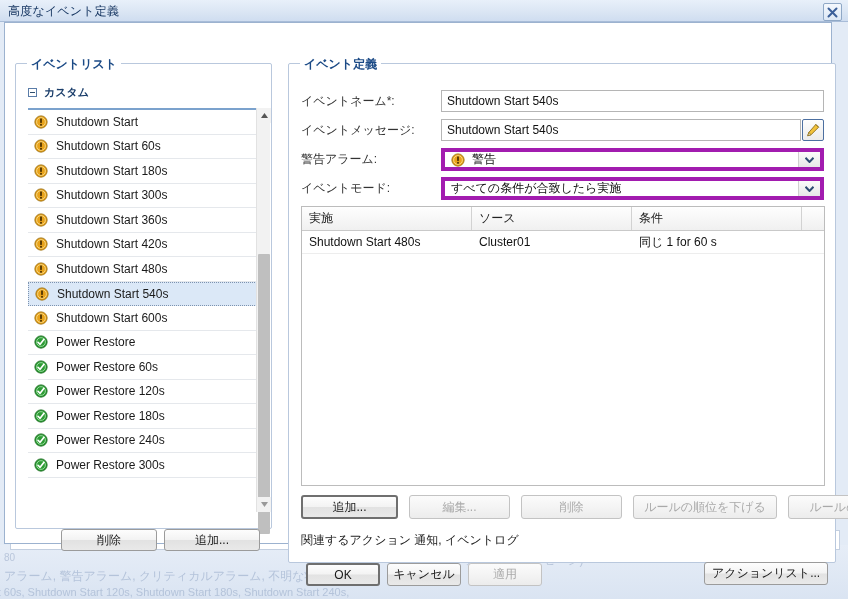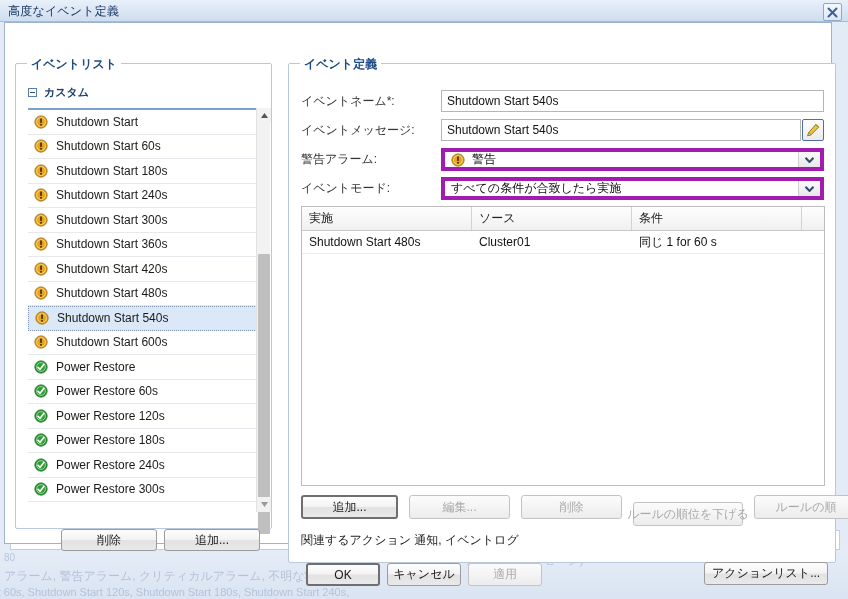--- a/index.html
+++ b/index.html
@@ -250,29 +250,20 @@
             <span class="rowlabel">Shutdown Start 60s</span>
           </div>
           <div class="listrow">
             <svg class="ico" viewBox="0 0 16 16">
               <circle cx="8" cy="8" r="7" fill="#e8a21a" stroke="#9a6b08" stroke-width="1"></circle>
               <circle cx="8" cy="8" r="5" fill="none" stroke="#f6d98a" stroke-width="1"></circle>
               <rect x="7" y="4" width="2" height="5" fill="#4a3000"></rect>
               <rect x="7" y="10.2" width="2" height="2" fill="#4a3000"></rect>
             </svg>
             <span class="rowlabel">Shutdown Start 180s</span>
-          </div>
-          <div class="listrow">
-            <svg class="ico" viewBox="0 0 16 16">
-              <circle cx="8" cy="8" r="7" fill="#e8a21a" stroke="#9a6b08" stroke-width="1"></circle>
-              <circle cx="8" cy="8" r="5" fill="none" stroke="#f6d98a" stroke-width="1"></circle>
-              <rect x="7" y="4" width="2" height="5" fill="#4a3000"></rect>
-              <rect x="7" y="10.2" width="2" height="2" fill="#4a3000"></rect>
-            </svg>
-            <span class="rowlabel">Shutdown Start 240s</span>
           </div>
           <div class="listrow">
             <svg class="ico" viewBox="0 0 16 16">
               <circle cx="8" cy="8" r="7" fill="#e8a21a" stroke="#9a6b08" stroke-width="1"></circle>
               <circle cx="8" cy="8" r="5" fill="none" stroke="#f6d98a" stroke-width="1"></circle>
               <rect x="7" y="4" width="2" height="5" fill="#4a3000"></rect>
               <rect x="7" y="10.2" width="2" height="2" fill="#4a3000"></rect>
             </svg>
             <span class="rowlabel">Shutdown Start 300s</span>
           </div>
@@ -454,21 +445,21 @@
               <div class="td col1">Cluster01</div>
               <div class="td col2">同じ 1 for 60 s</div>
             </div>
           </div>
       </div>
 
       <div id="rulebtns">
           <div class="btn default" style="width: 97px;">追加...</div>
           <div class="btn disabled" style="width: 101px;">編集...</div>
           <div class="btn disabled" style="width: 101px;">削除</div>
-          <div class="btn disabled" style="width: 110px; margin-top: 7px;">ルールの順位を下げる</div>
+          <div class="btn disabled" style="width: 144px;">ルールの順位を下げる</div>
           <div class="btn disabled" style="width: 104px;">ルールの順</div>
         </div>
 
       <div id="related-line">関連するアクション 通知, イベントログ</div>
 
       <div class="btn" id="btn-actionlist">アクションリスト...</div>
     </div>
   </div>
 
   <div id="bottombar">

